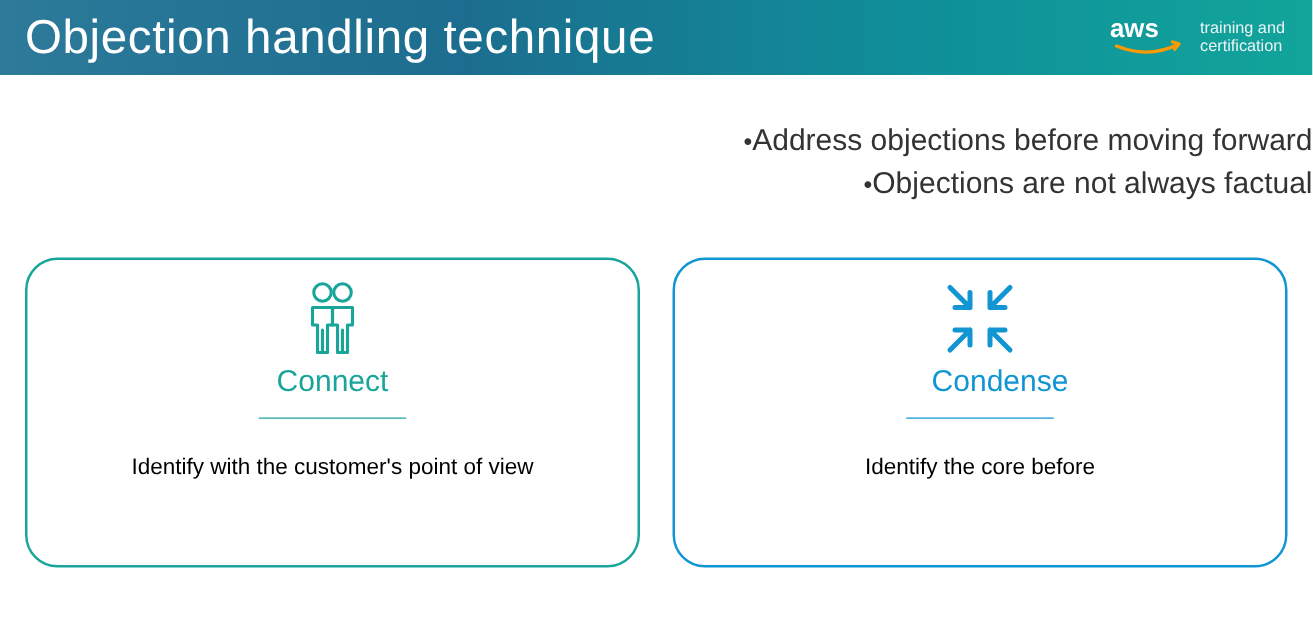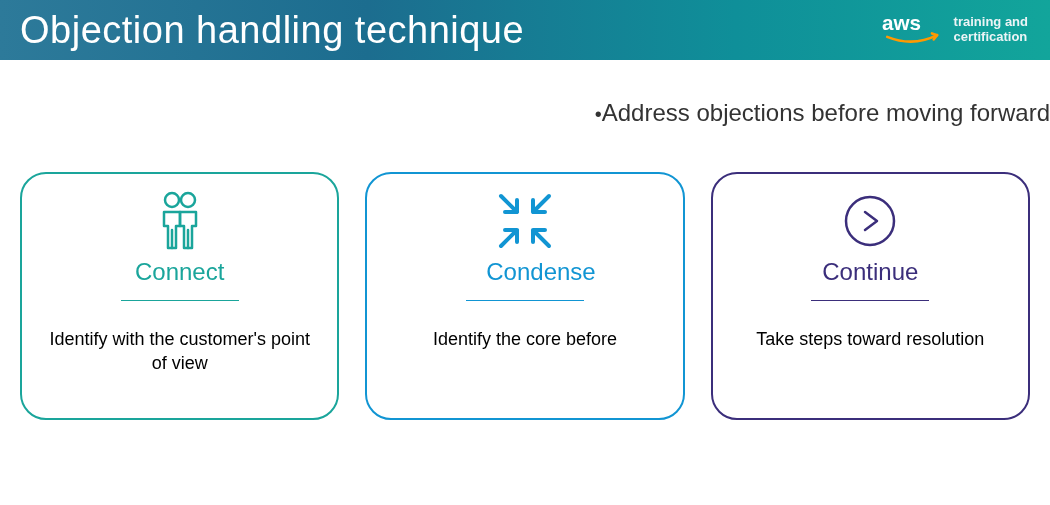--- a/index.html
+++ b/index.html
@@ -8,21 +8,21 @@
     height: 60px;
     background: linear-gradient(90deg, #2d7a9a 0%, #1c6d8f 35%, #0f8f99 70%, #12a59b 100%);
     display: flex;
     align-items: center;
     justify-content: space-between;
     padding: 0 22px 0 20px;
   }
   .title { color: #fff; font-size: 38px; font-weight: 300; letter-spacing: .5px; }
   .brand { display: flex; align-items: center; gap: 10px; }
   .aws-logo { width: 62px; height: 38px; }
-  .tc { color: #ecf4f6; font-size: 13px; line-height: 1.15; font-weight: 700; }
+  .tc { color: #ecf4f6; font-size: 13px; line-height: 1.15; font-weight: 400; }
   .bullets { margin: 36px 0 0 260px; }
   .bullets li { list-style: none; font-size: 24px; color: #333; font-weight: 300; padding: 3px 0; text-align: right; }
   .bullets li::before { content: "•"; display: inline-block; width: 34px; font-size: 20px; color: #333; }
   .cards { display: flex; justify-content: space-between; padding: 42px 20px 0 20px; gap: 26px; }
   .card { flex: 1; border: 2px solid; border-radius: 26px; height: 248px; display: flex; flex-direction: column; align-items: center; padding: 12px 22px 0 22px; }
   .card.connect  { border-color: #1aa59b; }
   .card.condense { border-color: #1195d3; }
   .card.continue { border-color: #3b2e7b; }
   .icon-slot { height: 70px; display: flex; align-items: center; justify-content: center; }
   .card-title { font-size: 24px; font-weight: 300; margin-top: 2px; }
@@ -49,20 +49,21 @@
     </svg>
     <div class="tc">
       <div>training and</div>
       <div>certification</div>
     </div>
   </div>
 </div>
 
 <ul class="bullets">
   <li>Address objections before moving forward</li>
+  <li>Objections are not always factual</li>
 </ul>
 
 <div class="cards">
 
   <div class="card connect">
     <div class="icon-slot">
       <svg width="56" height="62" viewBox="0 0 56 62">
         <g fill="none" stroke="#1aa59b" stroke-width="2.5" stroke-linecap="round" stroke-linejoin="round">
           <circle cx="20" cy="10" r="7"></circle>
           <circle cx="36" cy="10" r="7"></circle>
@@ -87,27 +88,14 @@
           <path d="M14 56 L30 40 M30 40 L30 52 M30 40 L18 40"></path>
           <path d="M62 56 L46 40 M46 40 L46 52 M46 40 L58 40"></path>
         </g>
       </svg>
     </div>
     <div class="card-title">Condense</div>
     <div class="underline"></div>
     <div class="card-desc">Identify the core before</div>
   </div>
 
-  <div class="card continue">
-    <div class="icon-slot">
-      <svg width="62" height="62" viewBox="0 0 62 62">
-        <g fill="none" stroke="#3b2e7b" stroke-width="2.5" stroke-linecap="round" stroke-linejoin="round">
-          <circle cx="31" cy="31" r="24"></circle>
-          <path d="M26 22 L38 31 L26 40"></path>
-        </g>
-      </svg>
-    </div>
-    <div class="card-title">Continue</div>
-    <div class="underline"></div>
-    <div class="card-desc">Take steps toward resolution</div>
-  </div>
 
 </div>
 
 </body></html>

